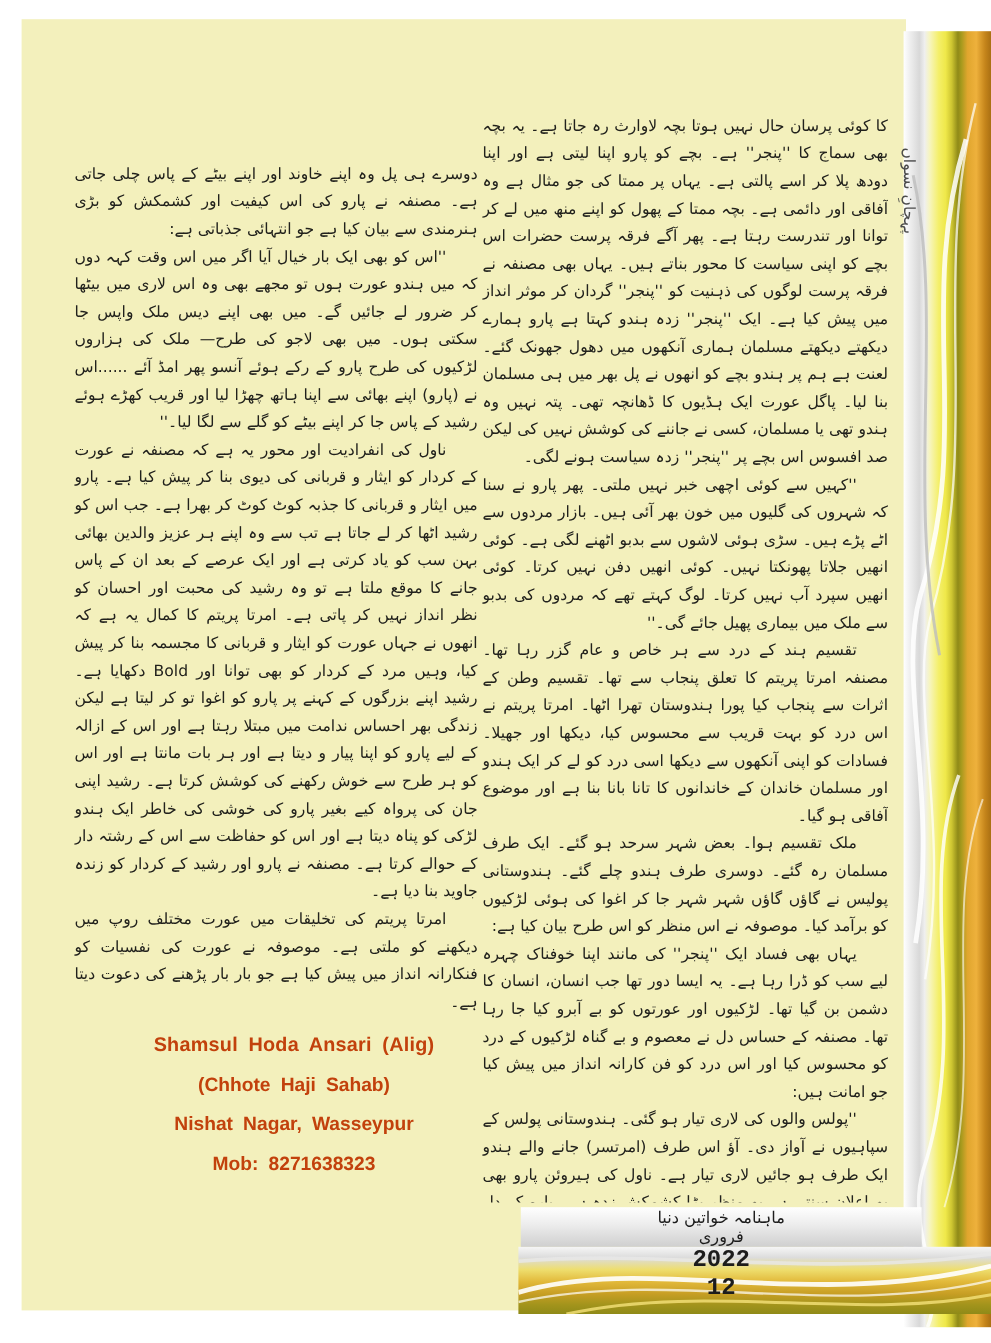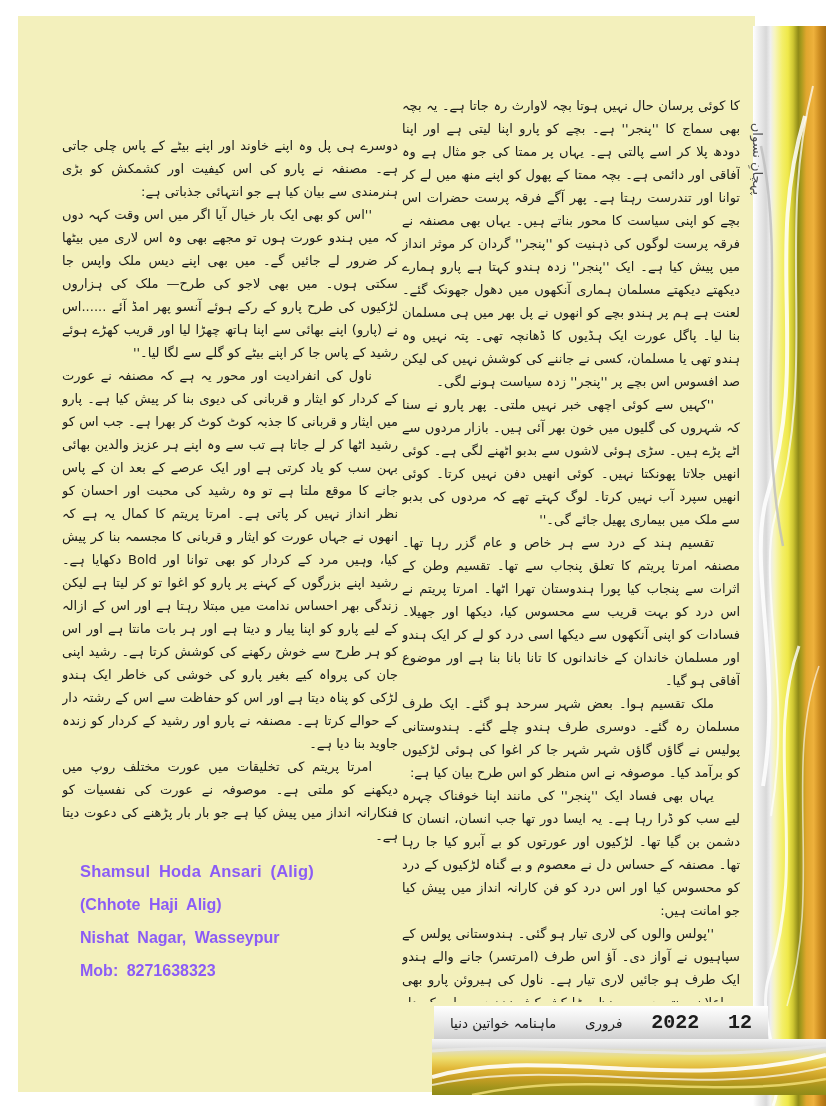--- a/index.html
+++ b/index.html
@@ -29,36 +29,36 @@
   .bottom-band { position:absolute; left:432px; top:1039px; width:394px; height:56px;
     background:linear-gradient(180deg,
       #f6f6f6 0%, #dcdcdc 16%, #eede6e 34%, #e2b93a 52%,
       #c79e24 70%, #a3941c 86%, #8f8a18 100%); z-index:2; }
   .bottom-band svg { position:absolute; left:0; top:0; }
 
   
   .footer-bar { position:absolute; left:434px; top:1006px; width:334px; height:33px;
     background:linear-gradient(180deg,#ffffff 0%,#ececec 45%,#cfcfcf 100%);
     display:flex; align-items:center; justify-content:space-between;
-    padding:0 16px; z-index:3; }
+    padding:0 16px; z-index:3;flex-direction:column; }
   .footer-urdu { direction:rtl; font-size:13.5px; color:#1c1c1c; }
   .footer-num  { font-family:Liberation Mono, monospace; font-weight:bold;
                  font-size:20px; color:#1c1c1c; }
 
   
   .col { position:absolute; direction:rtl; text-align:justify; color:#21211c;
          font-size:13px; line-height:23px; overflow:hidden; z-index:2; }
   .col-left  { left:62px;  top:94px; width:336px; height:764px;margin-top:40px; }
   .col-right { left:402px; top:94px; width:338px; height:908px; }
   .col p { text-indent:26px; margin:0; }
   .col p.no-indent { text-indent:0; }
 
   
   .address { position:absolute; left:80px; top:862px; width:330px; z-index:2;
-    font-family:"Liberation Sans", sans-serif; color:#8b5cf6; font-size:16px; }
+    font-family:"Liberation Sans", sans-serif; color:#c2410c; font-size:16px;text-align:center; }
   .address .addr-line { margin-bottom:15px; word-spacing:4px; font-weight:bold; }
   .address .addr-line.name { font-size:16.5px; letter-spacing:.2px; }
 </style>
 </head>
 <body>
 
 <div id="stage">
 
   <div class="page-bg"></div>
 
@@ -85,21 +85,21 @@
     <p class="no-indent">کا کوئی پرسان حال نہیں ہوتا بچہ لاوارث رہ جاتا ہے۔ یہ بچہ بھی سماج کا ''پنجر'' ہے۔ بچے کو پارو اپنا لیتی ہے اور اپنا دودھ پلا کر اسے پالتی ہے۔ یہاں پر ممتا کی جو مثال ہے وہ آفاقی اور دائمی ہے۔ بچہ ممتا کے پھول کو اپنے منھ میں لے کر توانا اور تندرست رہتا ہے۔ پھر آگے فرقہ پرست حضرات اس بچے کو اپنی سیاست کا محور بناتے ہیں۔ یہاں بھی مصنفہ نے فرقہ پرست لوگوں کی ذہنیت کو ''پنجر'' گردان کر موثر انداز میں پیش کیا ہے۔ ایک ''پنجر'' زدہ ہندو کہتا ہے پارو ہمارے دیکھتے دیکھتے مسلمان ہماری آنکھوں میں دھول جھونک گئے۔ لعنت ہے ہم پر ہندو بچے کو انھوں نے پل بھر میں ہی مسلمان بنا لیا۔ پاگل عورت ایک ہڈیوں کا ڈھانچہ تھی۔ پتہ نہیں وہ ہندو تھی یا مسلمان، کسی نے جاننے کی کوشش نہیں کی لیکن صد افسوس اس بچے پر ''پنجر'' زدہ سیاست ہونے لگی۔</p>
     <p>''کہیں سے کوئی اچھی خبر نہیں ملتی۔ پھر پارو نے سنا کہ شہروں کی گلیوں میں خون بھر آئی ہیں۔ بازار مردوں سے اٹے پڑے ہیں۔ سڑی ہوئی لاشوں سے بدبو اٹھنے لگی ہے۔ کوئی انھیں جلاتا پھونکتا نہیں۔ کوئی انھیں دفن نہیں کرتا۔ کوئی انھیں سپرد آب نہیں کرتا۔ لوگ کہتے تھے کہ مردوں کی بدبو سے ملک میں بیماری پھیل جائے گی۔''</p>
     <p>تقسیم ہند کے درد سے ہر خاص و عام گزر رہا تھا۔ مصنفہ امرتا پریتم کا تعلق پنجاب سے تھا۔ تقسیم وطن کے اثرات سے پنجاب کیا پورا ہندوستان تھرا اٹھا۔ امرتا پریتم نے اس درد کو بہت قریب سے محسوس کیا، دیکھا اور جھیلا۔ فسادات کو اپنی آنکھوں سے دیکھا اسی درد کو لے کر ایک ہندو اور مسلمان خاندان کے خاندانوں کا تانا بانا بنا ہے اور موضوع آفاقی ہو گیا۔</p>
     <p>ملک تقسیم ہوا۔ بعض شہر سرحد ہو گئے۔ ایک طرف مسلمان رہ گئے۔ دوسری طرف ہندو چلے گئے۔ ہندوستانی پولیس نے گاؤں گاؤں شہر شہر جا کر اغوا کی ہوئی لڑکیوں کو برآمد کیا۔ موصوفہ نے اس منظر کو اس طرح بیان کیا ہے:</p>
     <p>یہاں بھی فساد ایک ''پنجر'' کی مانند اپنا خوفناک چہرہ لیے سب کو ڈرا رہا ہے۔ یہ ایسا دور تھا جب انسان، انسان کا دشمن بن گیا تھا۔ لڑکیوں اور عورتوں کو بے آبرو کیا جا رہا تھا۔ مصنفہ کے حساس دل نے معصوم و بے گناہ لڑکیوں کے درد کو محسوس کیا اور اس درد کو فن کارانہ انداز میں پیش کیا جو امانت ہیں:</p>
     <p>''پولس والوں کی لاری تیار ہو گئی۔ ہندوستانی پولس کے سپاہیوں نے آواز دی۔ آؤ اس طرف (امرتسر) جانے والے ہندو ایک طرف ہو جائیں لاری تیار ہے۔ ناول کی ہیروئن پارو بھی یہ اعلان سنتی ہے یہ منظر بڑا کشمکش زدہ ہے۔ پارو کے دل میں بھی خیال آتا ہے وہ چلی جائے۔ لیکن</p>
   </div>
 
   <div class="address">
     <div class="addr-line name">Shamsul Hoda Ansari (Alig)</div>
-    <div class="addr-line">(Chhote Haji Alig)</div>
+    <div class="addr-line">(Chhote Haji Sahab)</div>
     <div class="addr-line">Nishat Nagar, Wasseypur</div>
     <div class="addr-line">Mob: 8271638323</div>
   </div>
 
   <div class="footer-bar">
     <span class="footer-urdu">ماہنامہ خواتین دنیا</span>
     <span class="footer-urdu">فروری</span>
     <span class="footer-num">2022</span>
     <span class="footer-num">12</span>
   </div>

